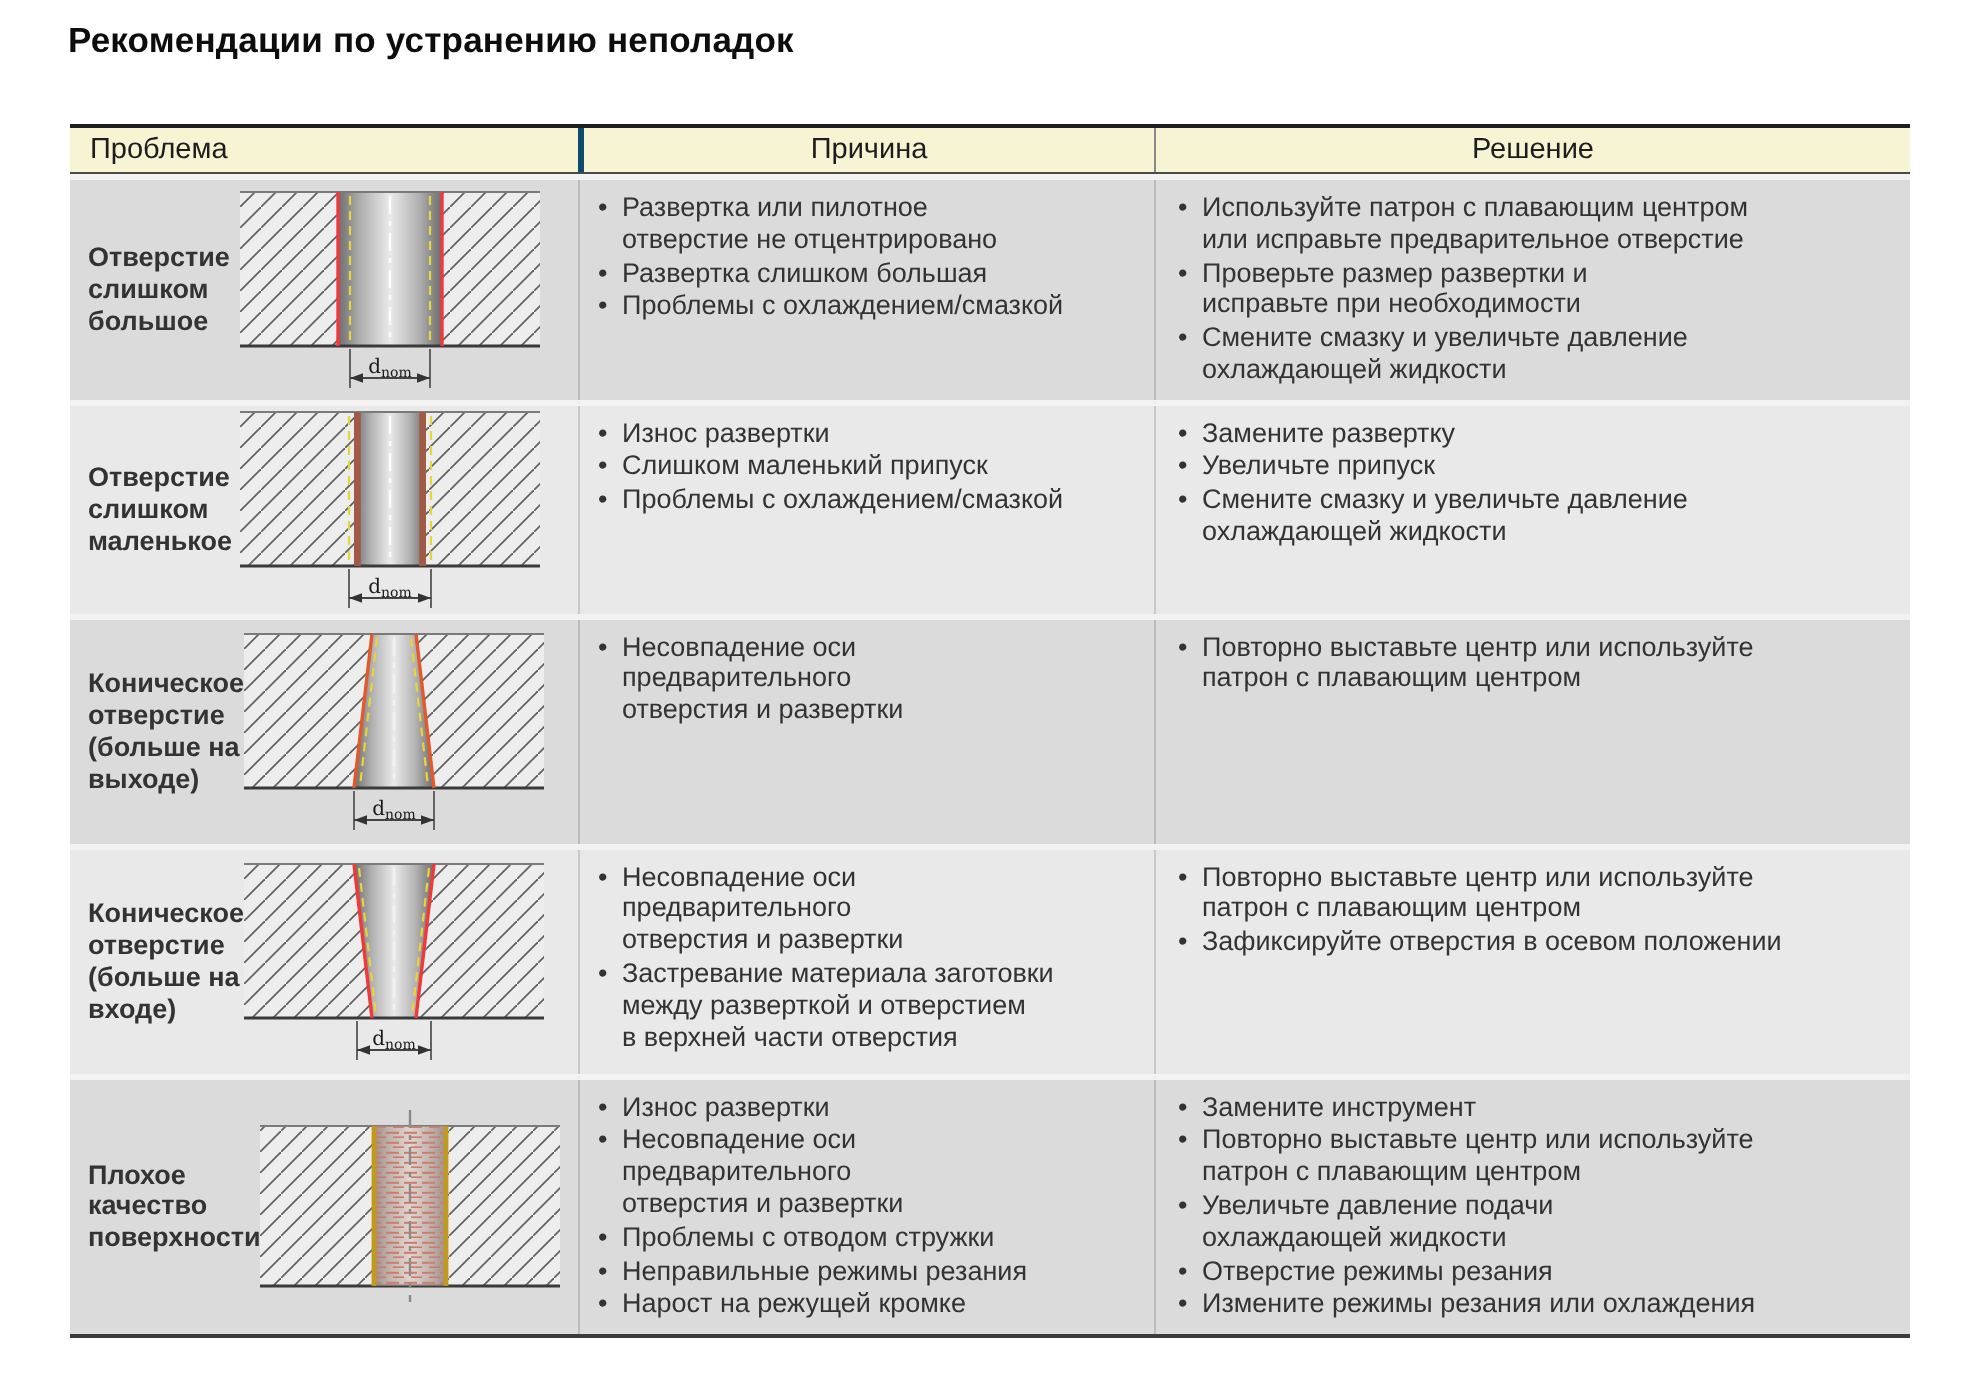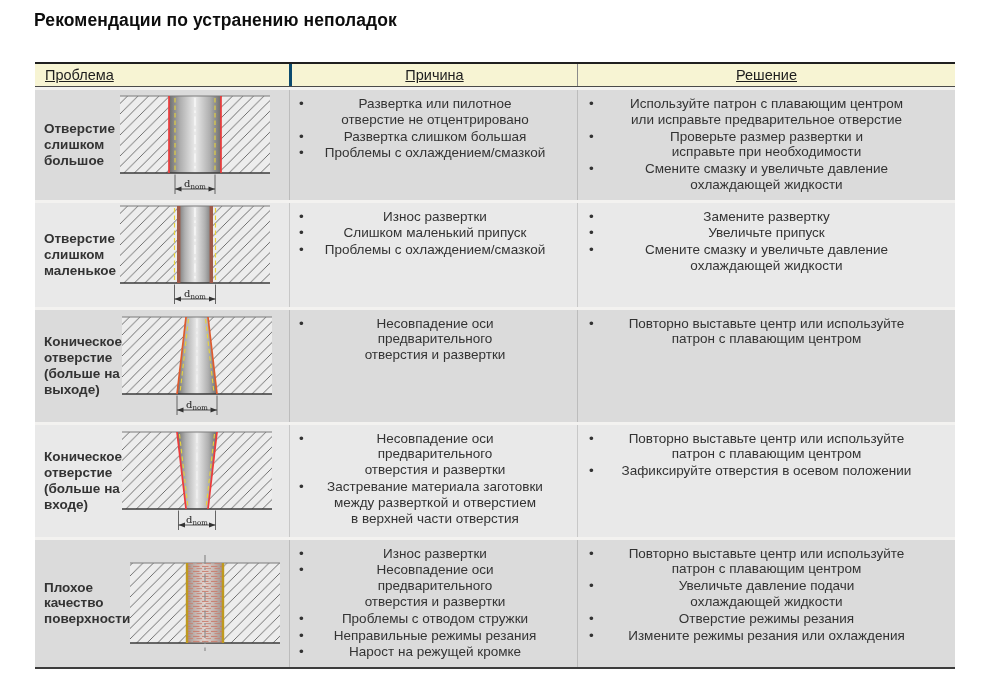--- a/index.html
+++ b/index.html
@@ -19,21 +19,21 @@
   .trouble-table{
     position:absolute;left:35px;top:62px;width:920px;
     border-top:2px solid #1f1f1f;border-bottom:2px solid #3c3c3c;
     box-sizing:border-box;
   }
   .header-row{
     display:flex;align-items:center;background:var(--header-bg);
     height:23px;border-bottom:1px solid #4a4a4a;font-size:14.5px;color:#1d1d1d;
     box-sizing:border-box;
   }
-  .hcell{box-sizing:border-box;height:100%;display:flex;align-items:center;text-decoration:underline;}
+  .hcell{box-sizing:border-box;height:100%;display:flex;align-items:center;}
   .hcell-problem{width:254px;padding-left:10px;}
   .hcell-cause{width:288px;justify-content:center;border-left:3px solid #0c4a6e;}
   .hcell-solution{flex:1;justify-content:center;border-left:1px solid #8a8a8a;}
   .body-row{
     display:flex;border-top:3px solid #f3f2f0;box-sizing:border-box;
   }
   .shade-a{background:var(--row-dark);}
   .shade-b{background:var(--row-light);}
   .rh0{min-height:109px}.rh1{min-height:103px}.rh2{min-height:115px}.rh3{min-height:115px}.rh4{min-height:122px}
   .cell{box-sizing:border-box;}
@@ -43,21 +43,21 @@
     white-space:pre-line;box-sizing:border-box;font-weight:bold;
   }
   .diagram-wrap{margin-left:auto;margin-right:19px;display:flex;align-items:center;}
   .cell-cause{width:288px;border-left:1px solid rgba(0,0,0,.14);padding:6px 4px 6px 7px;}
   .cell-solution{flex:1;border-left:1px solid rgba(0,0,0,.14);padding:6px 6px 6px 9px;}
   ul.bullets{
     margin:0;padding:0;list-style:none;font-size:13.5px;line-height:1.17;color:#333;
   }
   .cell-cause ul.bullets{max-width:262px;}
   .cell-solution ul.bullets{max-width:345px;}
-  ul.bullets li{position:relative;padding-left:14px;margin:0 0 1px 0;white-space:pre-line;text-align:center;}
+  ul.bullets li{position:relative;padding-left:14px;margin:0 0 1px 0;white-space:pre-line;}
   ul.bullets li::before{content:"\2022";position:absolute;left:2px;top:0;color:#333;}
 </style>
 </head>
 <body>
 
 <div class="page-title">Рекомендации по устранению неполадок</div>
 
 <div class="trouble-table">
   <div class="header-row">
     <div class="hcell hcell-problem">Проблема</div>
@@ -345,20 +345,21 @@
             <li>Несовпадение оси
 предварительного
 отверстия и развертки</li>
             <li>Проблемы с отводом стружки</li>
             <li>Неправильные режимы резания</li>
             <li>Нарост на режущей кромке</li>
           </ul>
      </div>
      <div class="cell cell-solution">
        <ul class="bullets">
+            <li>Замените инструмент</li>
             <li>Повторно выставьте центр или используйте
 патрон с плавающим центром</li>
             <li>Увеличьте давление подачи
 охлаждающей жидкости</li>
             <li>Отверстие режимы резания</li>
             <li>Измените режимы резания или охлаждения</li>
           </ul>
      </div>
       </div>
     </div>

